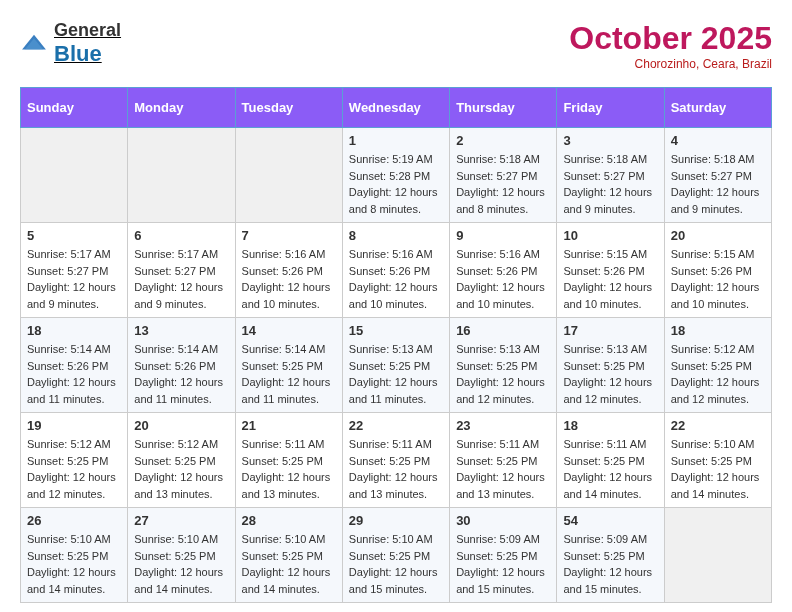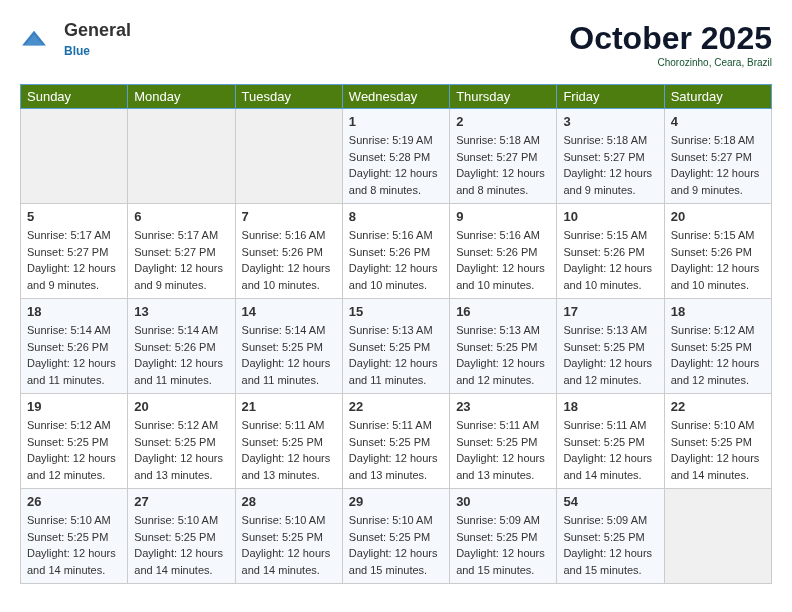--- a/index.html
+++ b/index.html
@@ -12,50 +12,51 @@
     }
     .header {
       display: flex;
       justify-content: space-between;
       align-items: flex-start;
       margin-bottom: 16px;
     }
     .logo {
       display: flex;
       align-items: center;
-      gap: 16px;
+      gap: 6px;
+      text-decoration: underline;
     }
     .logo-icon {
       width: 28px;
       height: 22px;
       position: relative;
     }
     .title-block {
       text-align: right;
     }
     .month-year {
       font-size: 32px;
       font-weight: bold;
-      color: #0f172a;
+      color: #be185d;
     }
     .location {
-      font-size: 10px;
-      color: #14532d;
+      font-size: 12px;
+      color: #b91c1c;
     }
     table {
       width: 100%;
       border-collapse: collapse;
       table-layout: fixed;
     }
     thead tr th {
-      background-color: #4d7c0f;
+      background-color: #8b5cf6;
       color: #fff;
       font-size: 13px;
-      font-weight: normal;
-      padding: 4px 6px;
+      font-weight: bold;
+      padding: 12px 6px;
       text-align: left;
       border: 1px solid #5a9fd4;
     }
     tbody tr td {
       border: 1px solid #ccc;
       vertical-align: top;
       padding: 5px 6px;
       font-size: 11px;
       color: #333;
       height: 80px;
@@ -85,21 +86,21 @@
 <body>
 
 <div class="header">
   <div class="logo">
     <svg class="logo-icon" width="30" height="24" viewBox="0 0 30 24">
       <polygon points="15,2 28,18 2,18" fill="#3a7fc1"></polygon>
       <polygon points="15,6 25,18 5,18" fill="#5aa0d8" opacity="0.5"></polygon>
     </svg>
     <div>
       <span style="font-size:18px;font-weight:bold;color:#333;">General</span><br>
-      <span style="font-size:12px;font-weight:bold;color:#1a6faa;">Blue</span>
+      <span style="font-size:22px;font-weight:bold;color:#1a6faa;">Blue</span>
     </div>
   </div>
   <div class="title-block">
     <div class="month-year">October 2025</div>
     <div class="location">Chorozinho, Ceara, Brazil</div>
   </div>
 </div>
 
 <table>
   <thead>

